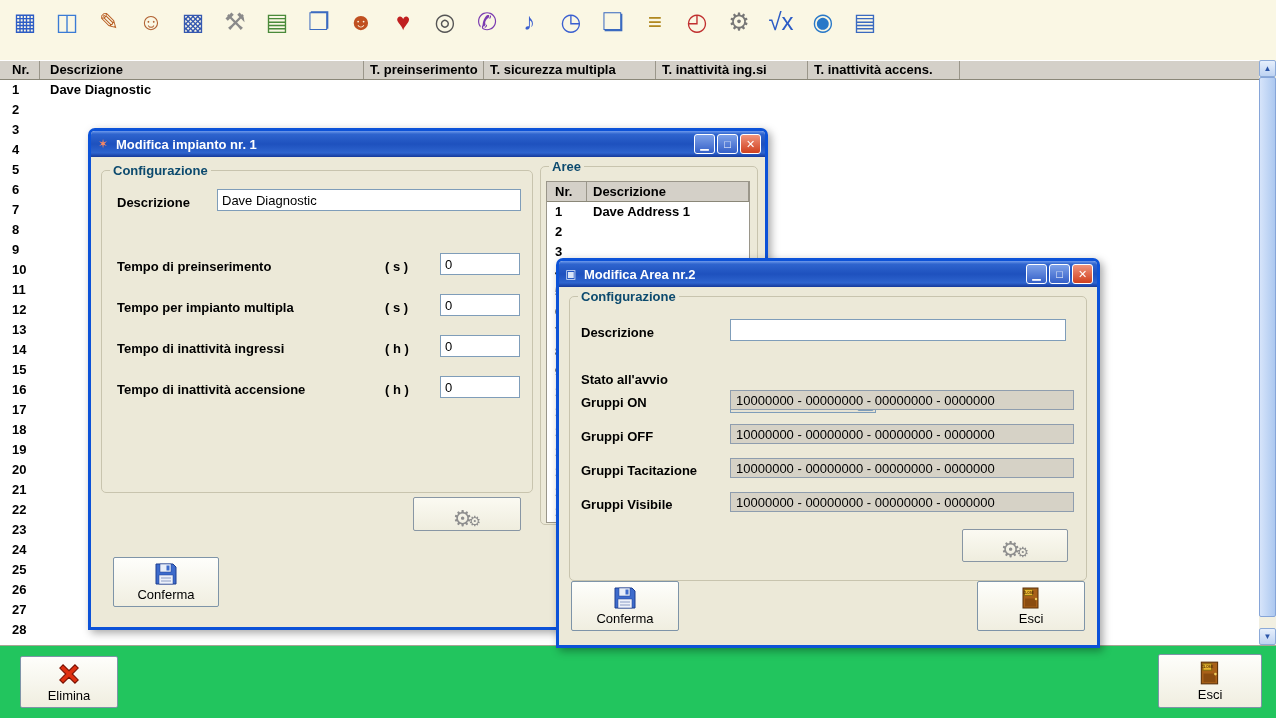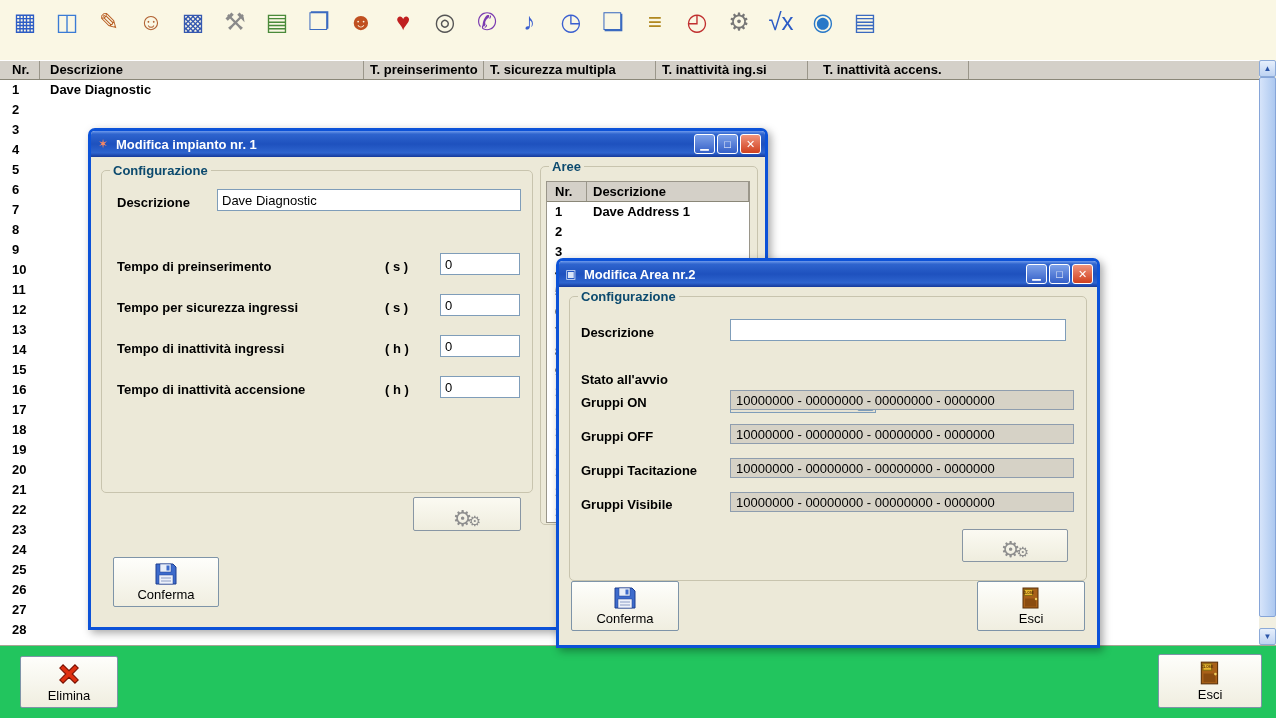--- a/index.html
+++ b/index.html
@@ -19,21 +19,21 @@
            border-top: 1px solid #FFFFFF; border-bottom: 1px solid #8A8778; }
   .thead > div { border-right: 1px solid #9A968A; line-height: 18px; overflow: hidden; white-space: nowrap; }
   .tbody { position: absolute; top: 80px; left: 0; width: 1259px; height: 560px;
            background: #fff; font-size: 13px; font-weight: bold; }
   .trow { display: flex; height: 20px; line-height: 20px; }
   .c0 { width: 40px;  padding-left: 12px; }
   .c1 { width: 324px; padding-left: 10px; }
   .c2 { width: 120px; padding-left: 6px; }
   .c3 { width: 172px; padding-left: 6px; }
   .c4 { width: 152px; padding-left: 6px; }
-  .c5 { width: 152px; padding-left: 6px; margin-left: 9px; }
+  .c5 { width: 152px; padding-left: 6px; }
   .cf { flex: 1; border-right: none !important; }
 
   
   .scrollbar { position: absolute; top: 60px; right: 0; width: 17px; height: 585px;
                background: #F2F0E2; }
   .sb-btn { position: absolute; left: 0; width: 17px; height: 17px;
             background: linear-gradient(180deg, #E6EFFC, #BED3F2);
             border: 1px solid #8CAAD8; border-radius: 2px; color: #2A55A8;
             font-size: 8px; display: flex; align-items: center; justify-content: center; }
   .sb-up { top: 0; } .sb-down { bottom: 0; }
@@ -466,21 +466,21 @@
 
       <div class="tempo-rows">
 
           <div class="tempo-row">
             <span class="t-label">Tempo di preinserimento</span>
             <span class="t-unit">( s )</span>
             <input class="t-input" value="0" style="">
           </div>
 
           <div class="tempo-row">
-            <span class="t-label">Tempo per sicurezza ingressi</span>
+            <span class="t-label">Tempo per impianto multipla</span>
             <span class="t-unit">( s )</span>
             <input class="t-input" value="0" style="">
           </div>
 
           <div class="tempo-row">
             <span class="t-label">Tempo di inattività ingressi</span>
             <span class="t-unit">( h )</span>
             <input class="t-input" value="0" style="">
           </div>
 

